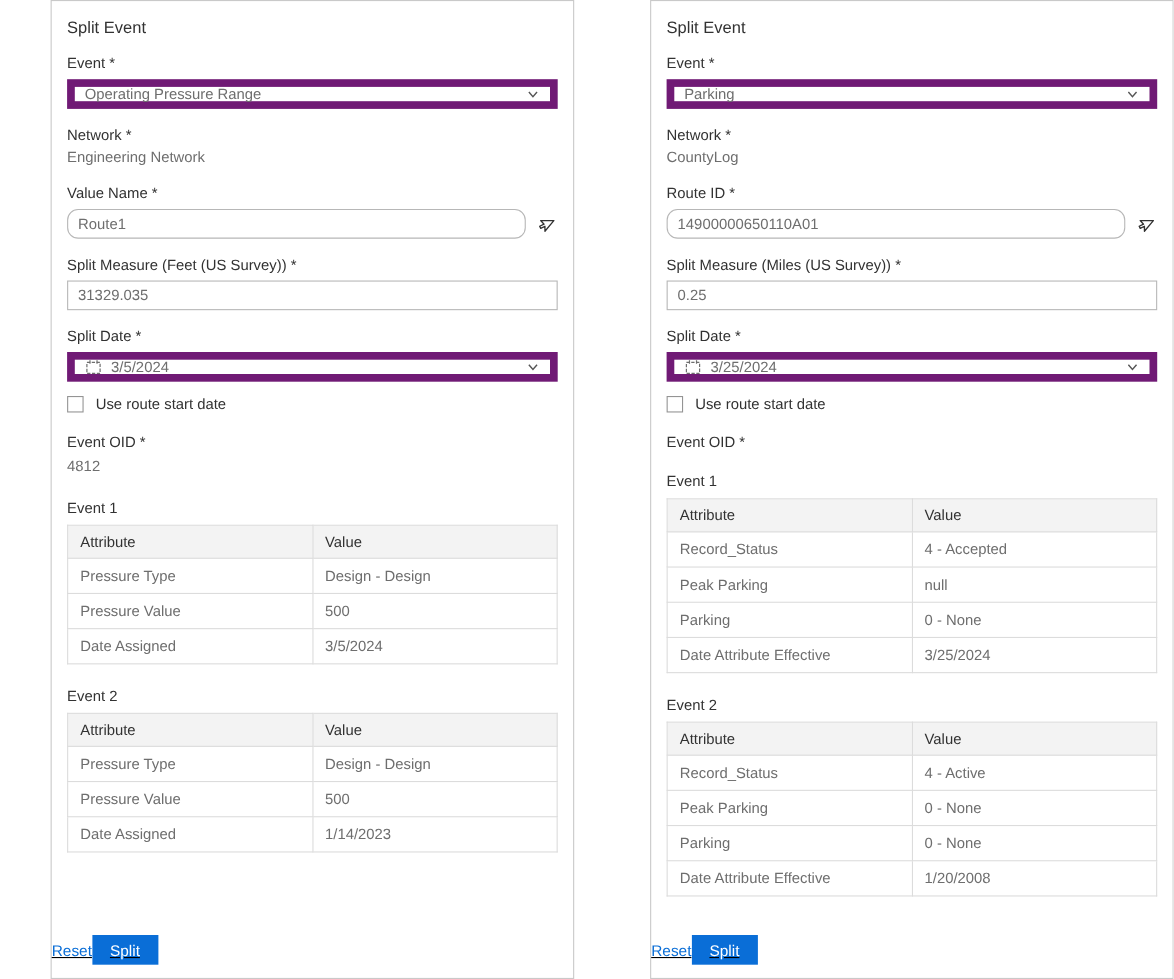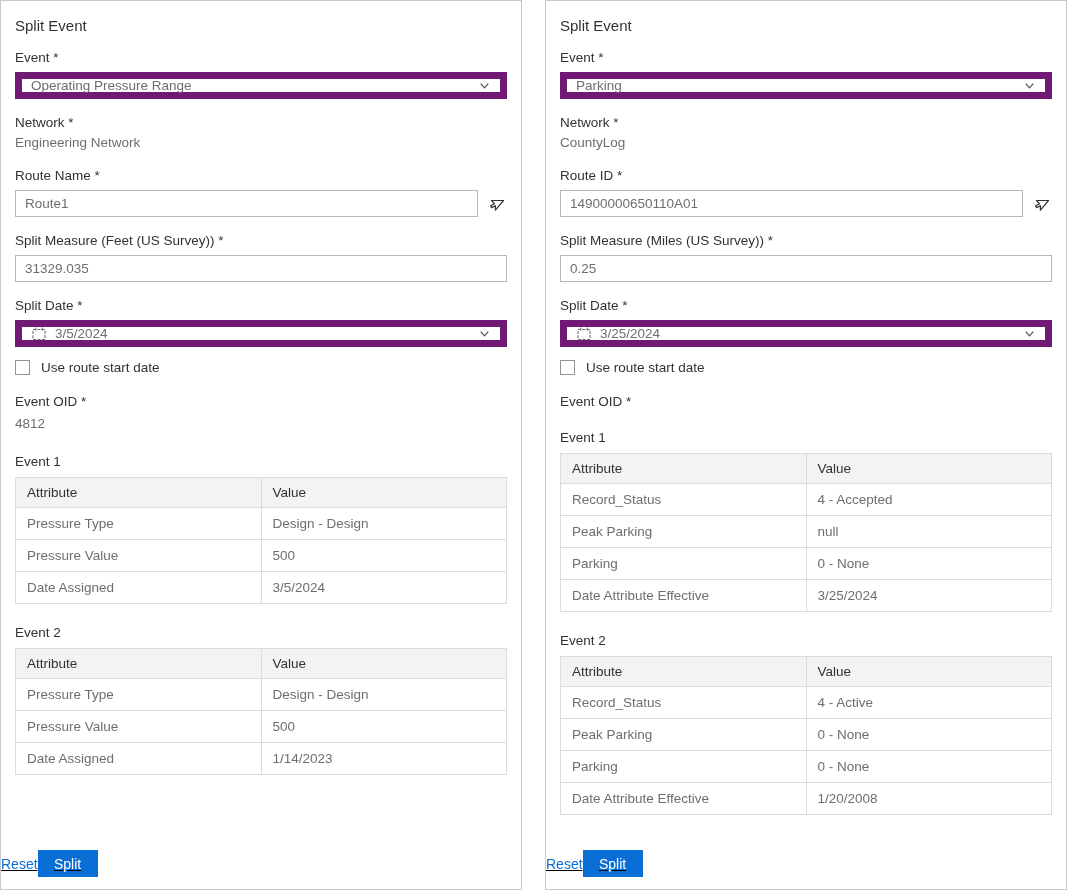--- a/index.html
+++ b/index.html
@@ -1,39 +1,39 @@
 <!DOCTYPE html>
 <html><head>
 <meta charset="utf-8">
 <style>
   * { box-sizing: border-box; }
   html, body { margin: 0; padding: 0; background: #fff; }
   body { font-family: "Liberation Sans", sans-serif; }
   .wrap { display: flex; gap: 23px; width: 1067px; }
   .panel {
     width: 522px; height: 890px; background: #fff;
-    border: 1px solid #c9c9c9; padding: 14px; position: relative;
+    border: 1px solid #c9c9c9; padding: 14px; position: relative; margin-left: 46px;
   }
   .panel-title { font-size: 15px; color: #323232; margin: 2px 0 0 0; }
   .field-label { display: block; font-size: 13.5px; color: #323232; margin: 16px 0 7px 0; }
   .static-value { font-size: 13.5px; color: #6e6e6e; margin: 0; line-height: 18px; }
   .select, .datebox {
     height: 27px; border: 7px solid #701a75; background: #fff;
     display: flex; align-items: center; padding: 0 9px;
     font-size: 13.5px; color: #6e6e6e; cursor: pointer;
   }
   .select .val { flex: 1; }
   .chev { flex: 0 0 auto; margin-left: 8px; }
   .textinput {
     width: 100%; height: 27px; border: 1px solid #b7b7b7; background: #fff;
     padding: 0 9px; font-size: 13.5px; color: #6e6e6e; outline: none;
     font-family: "Liberation Sans", sans-serif;
   }
   .route-row { display: flex; align-items: center; gap: 9px; }
-  .route-row .textinput { flex: 1; }
+  .route-row .textinput { flex: 1; border-radius: 10px; }
   .pick-btn { flex: 0 0 auto; width: 20px; height: 20px; display: flex;
     align-items: center; justify-content: center; cursor: pointer; background: none; border: none; padding: 0; }
   .datebox .cal { margin-right: 8px; display: flex; }
   .datebox .chev { margin-left: auto; }
   .check-row { display: flex; align-items: center; gap: 11px; margin-top: 13px; }
   .checkbox { width: 15px; height: 15px; border: 1px solid #949494; background: #fff; cursor: pointer; flex: 0 0 auto; }
   .check-label { font-size: 13.5px; color: #323232; }
   .section-title { font-size: 13.5px; color: #323232; margin: 21px 0 8px 0; }
   table.attrs { width: 100%; border-collapse: collapse; font-size: 13.5px; table-layout: fixed; border-radius: 11px; }
   table.attrs th {
@@ -66,21 +66,21 @@
       <span class="chev">
         <svg width="13" height="13" viewBox="0 0 14 14">
             <path d="M3 5 L7 9.5 L11 5" fill="none" stroke="#555" stroke-width="1.4"></path>
           </svg>
       </span>
     </div>
 
     <label class="field-label" style="margin-bottom:4px;">Network *</label>
     <p class="static-value">Engineering Network</p>
 
-    <label class="field-label">Route Name *</label>
+    <label class="field-label">Value Name *</label>
     <div class="route-row">
       <input class="textinput" type="text" value="Route1" style="">
       <button class="pick-btn">
         <span>
           <svg width="18" height="18" viewBox="0 0 18 18">
               <g transform="rotate(90 9 9)">
                 <path d="M5.5 2.5 L5.5 14.5 L8.8 11.4 L10.7 15.4 L12.6 14.4 L10.7 10.6 L15.2 10.6 Z" fill="none" stroke="#323232" stroke-width="1.2" stroke-linejoin="round"></path>
               </g>
             </svg>
         </span>

